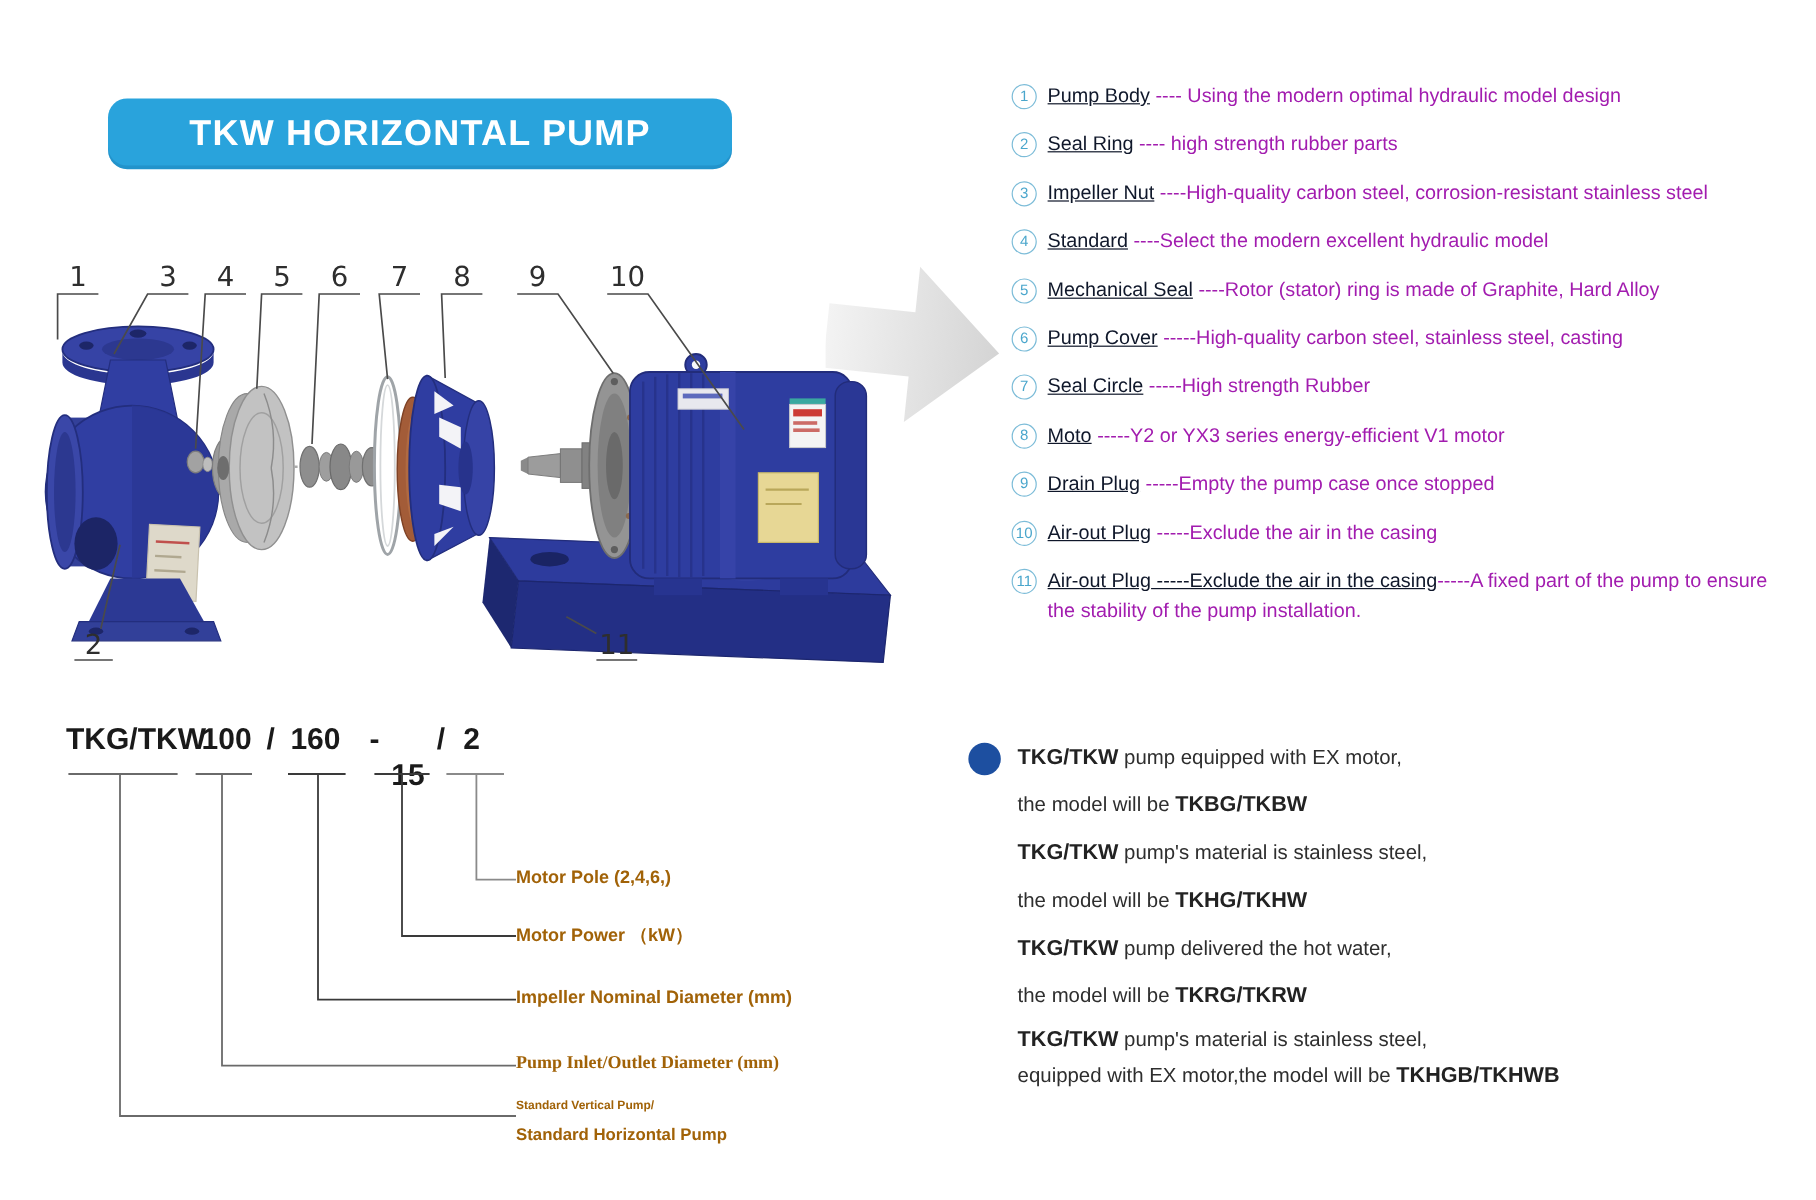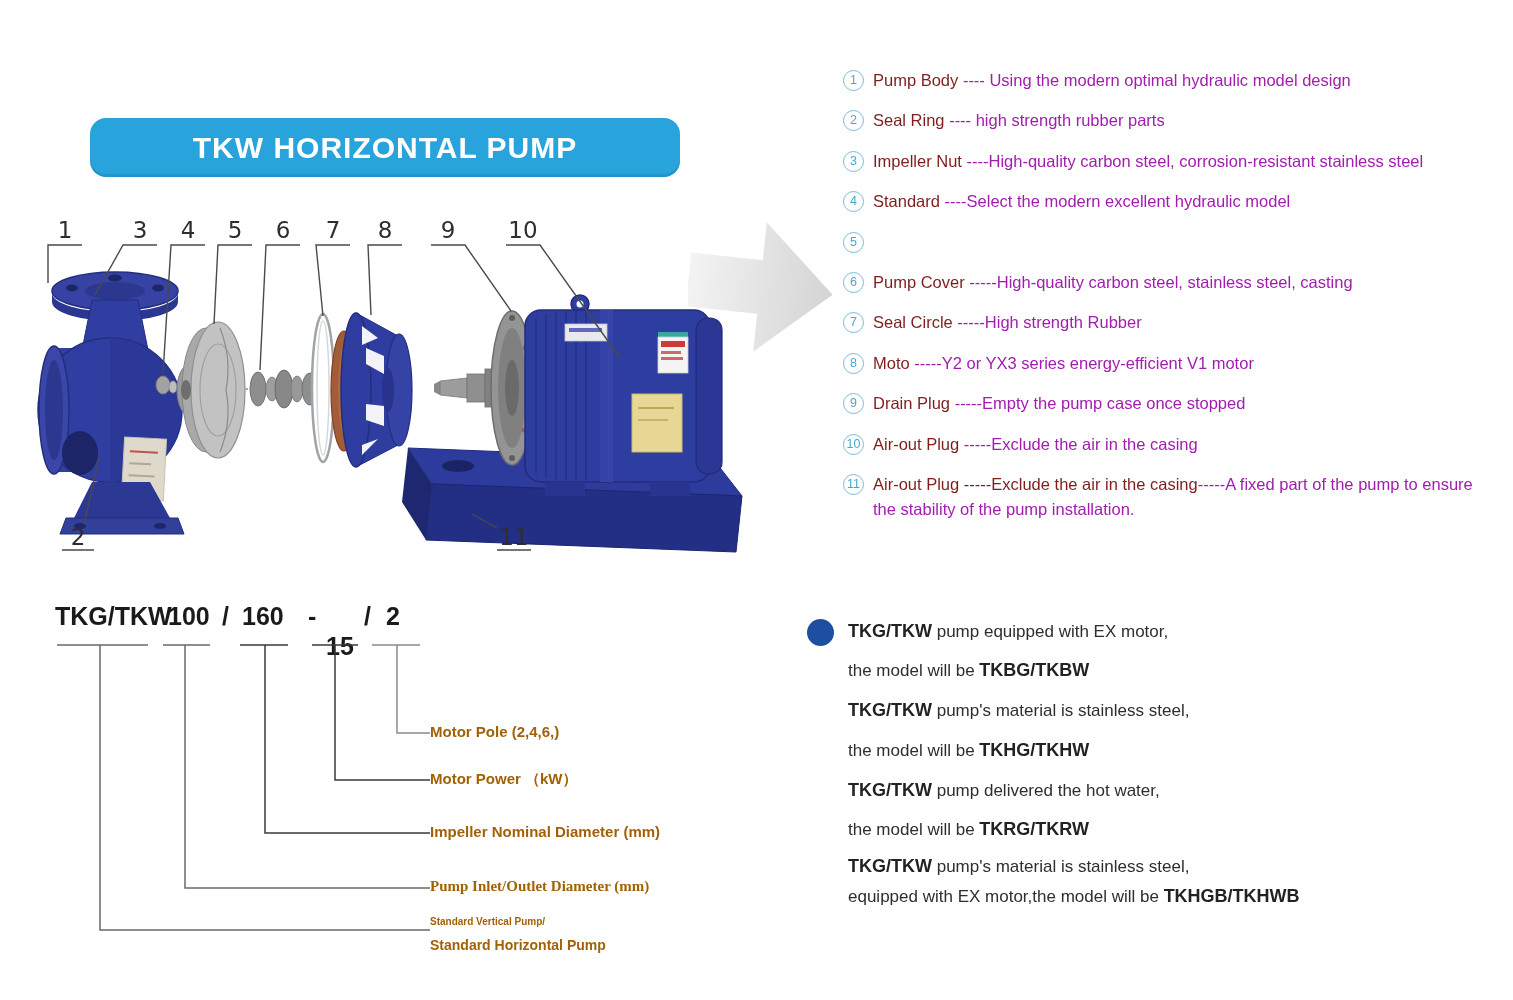--- a/index.html
+++ b/index.html
@@ -1,32 +1,32 @@
 <!DOCTYPE html>
 <html><head>
 <meta charset="utf-8">
 <style>
   html,body{margin:0;padding:0;background:#ffffff;}
   .page{position:relative;width:1513px;height:1000px;background:#fff;overflow:hidden;
         font-family:"Liberation Sans",sans-serif;color:#333;}
   
-  .banner{position:absolute;left:90px;top:82px;width:590px;height:59px;background:#29a3dc;
+  .banner{position:absolute;left:90px;top:82px;width:520px;height:59px;background:#29a3dc;
           border-radius:16px;display:flex;align-items:center;justify-content:center;
-          box-shadow:inset 0 -3px 0 rgba(0,60,110,0.15);margin-top:36px;}
+          box-shadow:inset 0 -3px 0 rgba(0,60,110,0.15);}
   .banner span{color:#fff;font-weight:bold;font-size:30px;letter-spacing:1px;}
   
   .diagram-svg{position:absolute;left:20px;top:198px;}
   .arrow-svg{position:absolute;left:688px;top:200px;}
   
   .parts{position:absolute;left:843px;top:68px;width:655px;}
   .pl-row{display:flex;align-items:flex-start;min-height:40.4px;}
   .badge{flex:0 0 19px;width:19px;height:19px;border:1.5px solid #7cbcd8;border-radius:50%;
          color:#4aa6cc;font-size:12.5px;line-height:19px;text-align:center;margin:2px 9px 0 0;}
   .pl-text{font-size:16.5px;line-height:25px;}
-  .pname,.pblue{color:#7f1d1d;}
+  .pname,.pblue{color:#0f172a;text-decoration:underline;}
   .pdesc{color:#a21caf;}
   
   .seg{position:absolute;top:602px;font-size:25px;font-weight:bold;color:#1a1a1a;}
   .seg0{left:55px;} .seg1{left:168px;} .seg2{left:222px;} .seg3{left:242px;}
   .seg4{left:308px;} .seg5{left:326px;margin-top:30px;} .seg6{left:364px;} .seg7{left:386px;}
   .model-lines{position:absolute;left:40px;top:635px;}
   .bklabel{position:absolute;left:430px;font-size:15px;font-weight:bold;color:#a16207;}
   .bk0{top:723px;} .bk1{top:770px;} .bk2{top:823px;} .bk3{top:878px;font-family:Liberation Serif, serif;}
   .bk4{top:916px;font-size:10px;} .bk5{top:937px;font-size:14px;}
   
@@ -213,20 +213,21 @@
     <div class="pl-row">
       <span class="badge">3</span>
       <span class="pl-text"><span class="pname">Impeller Nut</span><span class="pdesc"> ----High-quality carbon steel, corrosion-resistant stainless steel</span></span>
     </div>
     <div class="pl-row">
       <span class="badge">4</span>
       <span class="pl-text"><span class="pname">Standard</span><span class="pdesc"> ----Select the modern excellent hydraulic model</span></span>
     </div>
     <div class="pl-row">
       <span class="badge">5</span>
+      <span class="pl-text"><span class="pname">Mechanical Seal</span><span class="pdesc"> ----Rotor (stator) ring is made of Graphite, Hard Alloy</span></span>
     </div>
     <div class="pl-row">
       <span class="badge">6</span>
       <span class="pl-text"><span class="pname">Pump Cover</span><span class="pdesc"> -----High-quality carbon steel, stainless steel, casting</span></span>
     </div>
     <div class="pl-row">
       <span class="badge">7</span>
       <span class="pl-text"><span class="pname">Seal Circle</span><span class="pdesc"> -----High strength Rubber</span></span>
     </div>
     <div class="pl-row">

